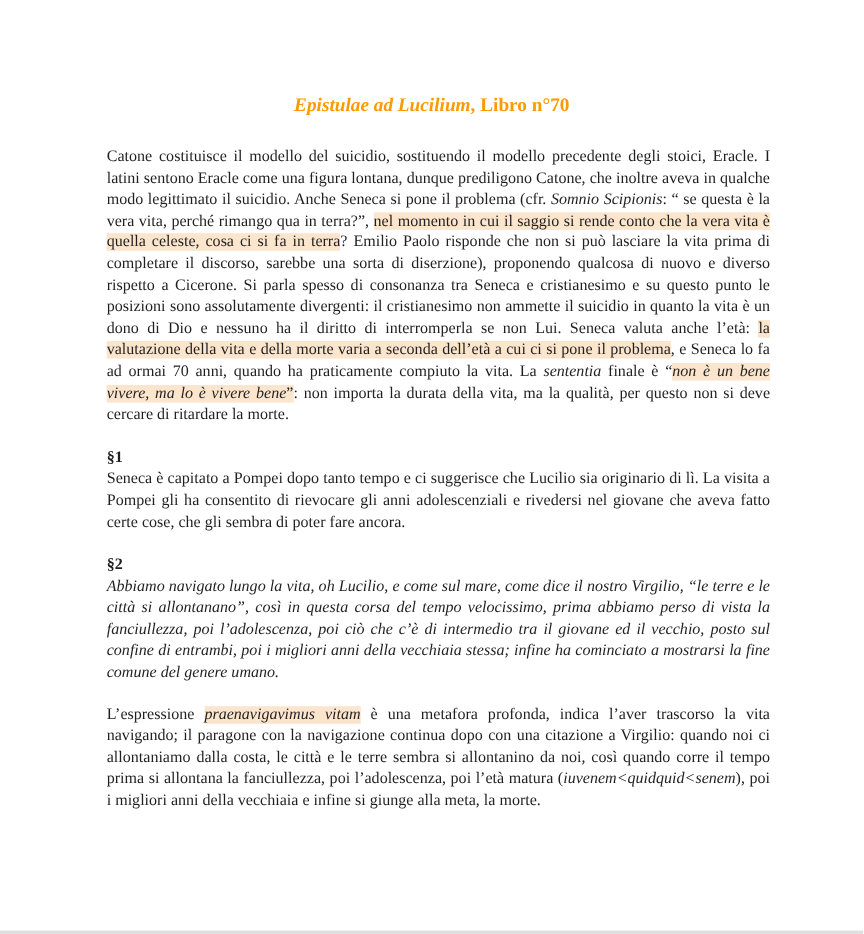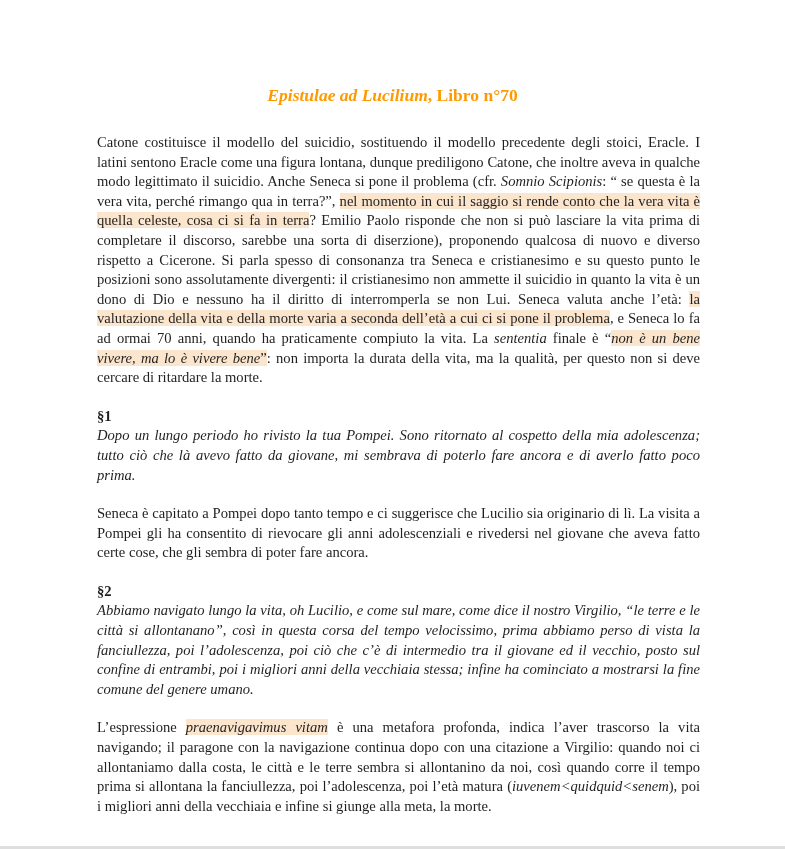--- a/index.html
+++ b/index.html
@@ -53,21 +53,20 @@
 </style>
 </head>
 <body style="background: rgb(255, 255, 255);">
 
 <div class="page">
   <h1 class="doc-title"><span class="t-it">Epistulae ad Lucilium</span><span>, Libro n°70</span></h1>
 
   <article id="doc-body">
       <p class="blk paragraph"><span>Catone costituisce il modello del suicidio, sostituendo il modello precedente degli stoici, Eracle. I latini sentono Eracle come una figura lontana, dunque prediligono Catone, che inoltre aveva in qualche modo legittimato il suicidio. Anche Seneca si pone il problema (cfr. </span><span class="it">Somnio Scipionis</span><span>: “ se questa è la vera vita, perché rimango qua in terra?”, </span><span class="hl">nel momento in cui il saggio si rende conto che la vera vita è quella celeste, cosa ci si fa in terra</span><span>? Emilio Paolo risponde che non si può lasciare la vita prima di completare il discorso, sarebbe una sorta di diserzione), proponendo qualcosa di nuovo e diverso rispetto a Cicerone. Si parla spesso di consonanza tra Seneca e cristianesimo e su questo punto le posizioni sono assolutamente divergenti: il cristianesimo non ammette il suicidio in quanto la vita è un dono di Dio e nessuno ha il diritto di interromperla se non Lui. Seneca valuta anche l’età: </span><span class="hl">la valutazione della vita e della morte varia a seconda dell’età a cui ci si pone il problema</span><span>, e Seneca lo fa ad ormai 70 anni, quando ha praticamente compiuto la vita. La </span><span class="it">sententia</span><span> finale è “</span><span class="it hl">non è un bene vivere, ma lo è vivere bene</span><span class="hl">”</span><span>: non importa la durata della vita, ma la qualità, per questo non si deve cercare di ritardare la morte.</span></p>
       <p class="blk section-heading"><span class="b">§1</span></p>
-      <p class="blk quote"><span class="it">Dopo un lungo periodo ho rivisto la tua Pompei. Sono ritornato al cospetto della mia adolescenza; tutto ciò che là avevo fatto da giovane, mi sembrava di poterlo fare ancora e di averlo fatto poco prima.</span></p>
       <p class="blk paragraph"><span>Seneca è capitato a Pompei dopo tanto tempo e ci suggerisce che Lucilio sia originario di lì. La visita a Pompei gli ha consentito di rievocare gli anni adolescenziali e rivedersi nel giovane che aveva fatto certe cose, che gli sembra di poter fare ancora.</span></p>
       <p class="blk section-heading"><span class="b">§2</span></p>
       <p class="blk quote"><span class="it">Abbiamo navigato lungo la vita, oh Lucilio, e come sul mare, come dice il nostro Virgilio, “le terre e le città si allontanano”, così in questa corsa del tempo velocissimo, prima abbiamo perso di vista la fanciullezza, poi l’adolescenza, poi ciò che c’è di intermedio tra il giovane ed il vecchio, posto sul confine di entrambi, poi i migliori anni della vecchiaia stessa; infine ha cominciato a mostrarsi la fine comune del genere umano.</span></p>
       <p class="blk paragraph"><span>L’espressione </span><span class="it hl">praenavigavimus vitam</span><span> è una metafora profonda, indica l’aver trascorso la vita navigando; il paragone con la navigazione continua dopo con una citazione a Virgilio: quando noi ci allontaniamo dalla costa, le città e le terre sembra si allontanino da noi, così quando corre il tempo prima si allontana la fanciullezza, poi l’adolescenza, poi l’età matura (</span><span class="it">iuvenem&lt;quidquid&lt;senem</span><span>), poi i migliori anni della vecchiaia e infine si giunge alla meta, la morte.</span></p>
     </article>
 </div>
 
 <div class="bottom-edge"></div>
 
 </body></html>

